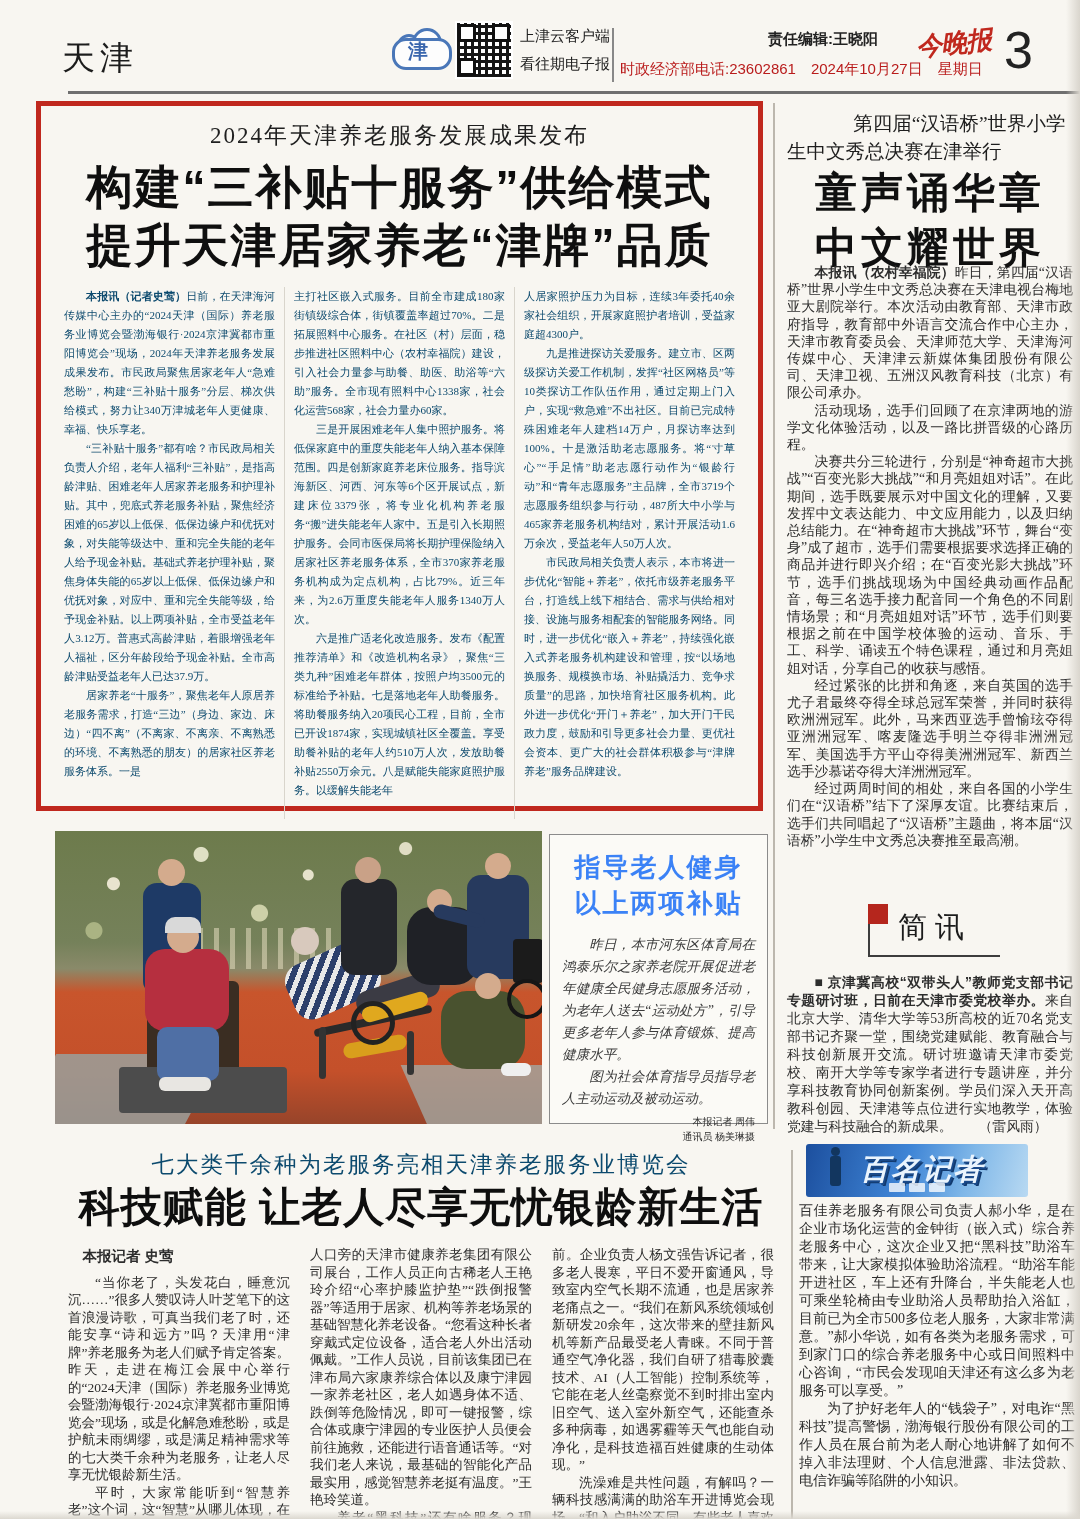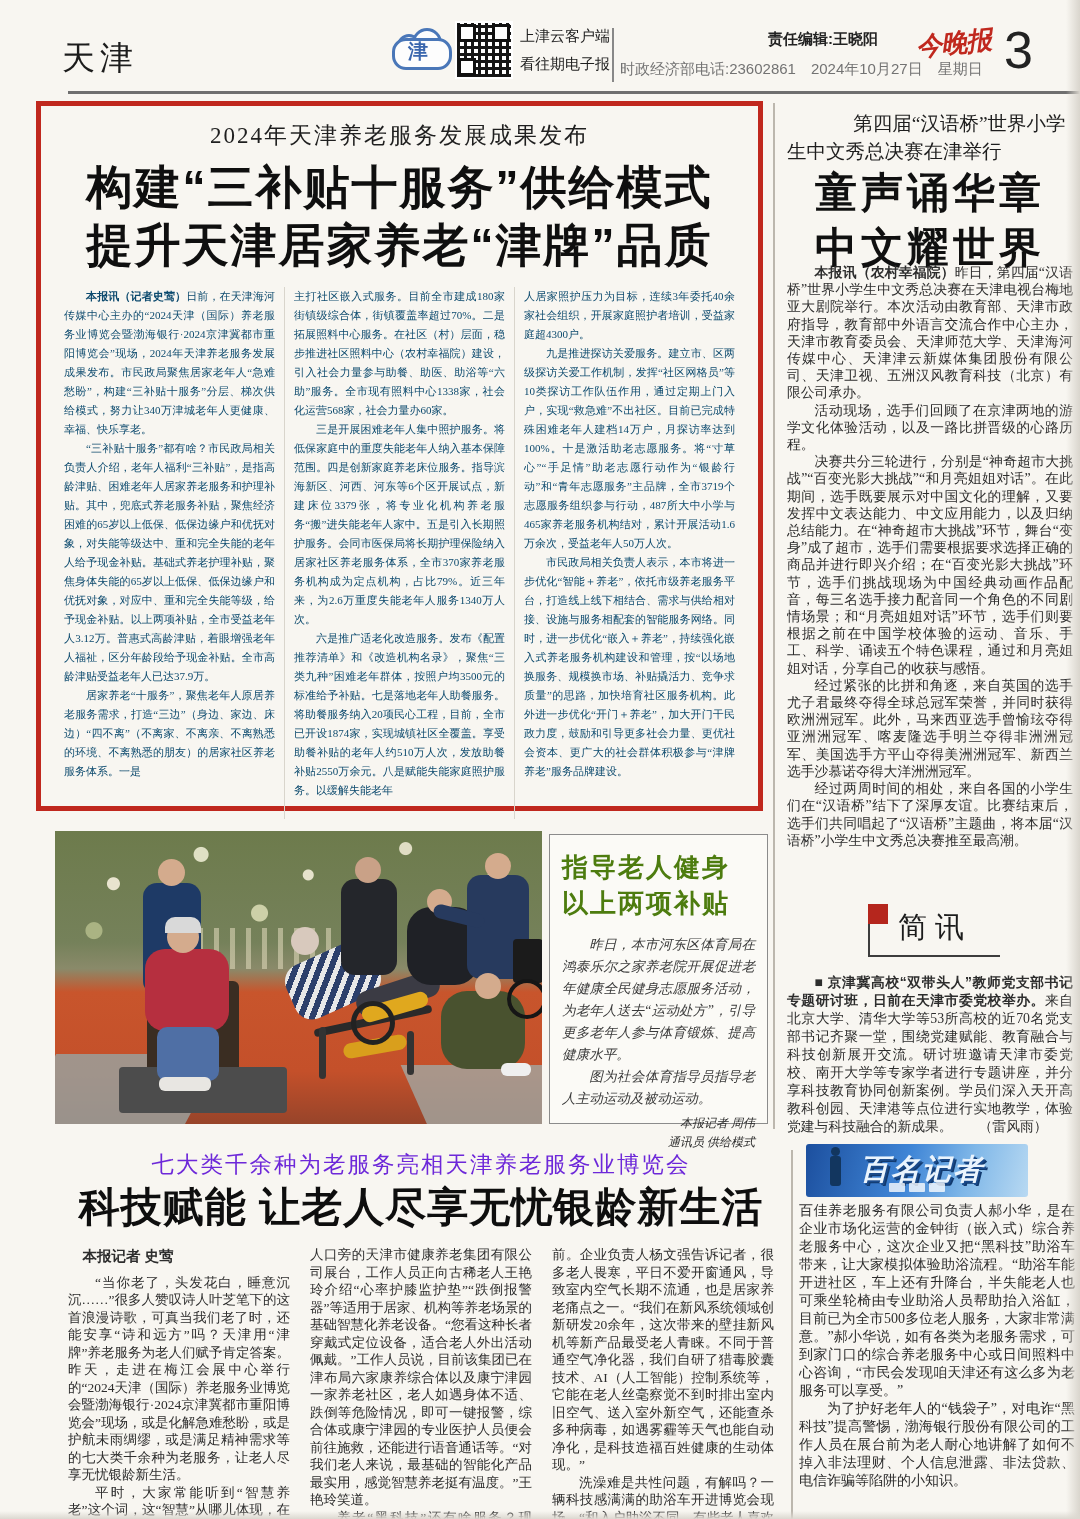--- a/index.html
+++ b/index.html
@@ -18,21 +18,21 @@
   .cloud-char { position:absolute; left:16px; top:10px; font-size:20px; font-weight:bold; color:#3a66ad; z-index:3; font-family:"Liberation Sans",sans-serif; }
   .qr { position:relative; width:54px; height:54px; background-color:#fff;
         background-image:repeating-linear-gradient(0deg,#161616 0 3px,transparent 3px 7px),
                          repeating-linear-gradient(90deg,#161616 0 3px,transparent 3px 7px);
         outline:2px solid #fff; }
   .qr-f { position:absolute; width:12px; height:12px; border:3px solid #111; background:#fff; }
   .qf1 { left:1px; top:1px; } .qf2 { right:1px; top:1px; } .qf3 { left:1px; bottom:1px; }
   .qr-cap { font-size:15px; line-height:1.85; color:#1e1e1e; font-family:"Liberation Sans",sans-serif; white-space:nowrap; }
   .hdr-vline { left:612px; top:28px; width:1.5px; height:54px; background:#888; }
   .hdr-editor { left:768px; top:30px; font-size:15px; font-weight:bold; color:#222; font-family:"Liberation Sans",sans-serif; }
-  .hdr-phone { left:620px; top:60px; font-size:15px; color:#737373; font-family:"Liberation Sans",sans-serif; white-space:nowrap; }
+  .hdr-phone { left:620px; top:60px; font-size:15px; color:#b91c1c; font-family:"Liberation Sans",sans-serif; white-space:nowrap; }
   .masthead { left:916px; top:26px; font-size:26px; color:#c0281e; font-weight:bold; font-style:italic; transform:rotate(-6deg); letter-spacing:-1px; }
   .pagenum { left:1004px; top:20px; font-size:52px; color:#222; font-family:"Liberation Sans",sans-serif; }
   .hrule { left:68px; top:91px; width:1012px; height:2.5px; background:#6f6f6f; }
 
   
   .red-box { left:36px; top:101px; width:727px; height:710px; border:5px solid #c0281e; padding:8px 14px 0; box-sizing:border-box; }
   .mk { text-align:center; font-size:23px; letter-spacing:2px; color:#1f1f1f; margin-top:6px; }
   .mh { text-align:center; font-family:"Liberation Sans","DejaVu Sans",sans-serif; font-weight:bold; font-size:46px; line-height:1.26; letter-spacing:2px; color:#0f0f0f; margin-top:8px; }
   .mcols { display:flex; margin-top:12px; height:532px; overflow:hidden; }
   .mcol { flex:1; padding:0 9px; font-size:11px; line-height:19px; color:#0c4a6e; }
@@ -75,27 +75,27 @@
   }
   .fence { position:absolute; left:26%; top:33%; width:34%; height:14%;
       background:repeating-linear-gradient(90deg, rgba(228,220,190,.55) 0 5px, transparent 5px 16px); }
   .pave1 { position:absolute; left:-4%; bottom:-2%; width:34%; height:26%; background:#9aa09c; transform:skewX(-28deg); opacity:.85; }
   .pave2 { position:absolute; right:-4%; bottom:-2%; width:30%; height:22%; background:#a2a8a2; transform:skewX(24deg); opacity:.8; }
   .fig { position:absolute; border-radius:14px; }
   .head-c { position:absolute; border-radius:50%; background:#d4ab8d; }
 
   
   .cap { left:549px; top:834px; width:219px; height:290px; border:1.5px solid #8b8b8b; background:#fbfaf6; padding:14px 12px 8px; box-sizing:border-box; }
-  .cap-title { text-align:left; font-family:"Liberation Sans","DejaVu Sans",sans-serif; font-weight:bold; font-size:26px; line-height:1.4; color:#4d7c0f; letter-spacing:2px; }
+  .cap-title { text-align:center; font-family:"Liberation Sans","DejaVu Sans",sans-serif; font-weight:bold; font-size:26px; line-height:1.4; color:#3b82f6; letter-spacing:2px; }
   .cap-body { margin-top:12px; font-size:13.6px; line-height:1.62; font-style:italic; color:#3a3a3a; }
   .cap-body p { margin:0; text-indent:2em; text-align:justify; }
-  .cap-credits { margin-top:4px; text-align:right; font-size:12px; font-style:italic; line-height:1.55; color:#2e2e2e; }
-
-  
-  .bt-kicker { left:58px; top:1149px; width:726px; text-align:center; font-size:22.5px; letter-spacing:2px; color:#6d28d9; }
+  .cap-credits { margin-top:4px; text-align:right; font-size:10px; line-height:1.55; color:#2e2e2e; }
+
+  
+  .bt-kicker { left:58px; top:1149px; width:726px; text-align:center; font-size:22.5px; letter-spacing:2px; color:#0c4a6e; }
   .bt-head { left:58px; top:1180px; width:726px; text-align:center; font-family:"Liberation Sans","DejaVu Sans",sans-serif; font-weight:bold; font-size:41px; letter-spacing:1px; color:#0e0e0e; }
   .bt-cols { left:58px; top:1246px; width:726px; height:273px; display:flex; overflow:hidden; }
   .bt-col { flex:1; padding:0 10px; font-size:13.5px; line-height:17.5px; color:#2d2d2d; }
   .bt-col p { margin:0; text-indent:2em; text-align:justify; }
   .bt-col p.noindent { text-indent:0; }
   .bt-byline { font-weight:bold; font-family:"Liberation Sans",sans-serif; font-size:14.5px; margin:2px 0 8px; text-indent:1em; }
 
   
   .vrule2 { left:791px; top:1150px; width:1.5px; height:369px; background:#bcb7ae; }
   .banner { left:806px; top:1144px; width:222px; height:53px; border-radius:3px; overflow:hidden;
@@ -250,21 +250,21 @@
     <div class="cap-title">
       <div>指导老人健身</div>
       <div>以上两项补贴</div>
     </div>
     <div class="cap-body">
       <p>昨日，本市河东区体育局在鸿泰乐尔之家养老院开展促进老年健康全民健身志愿服务活动，为老年人送去“运动处方”，引导更多老年人参与体育锻炼、提高健康水平。</p>
       <p>图为社会体育指导员指导老人主动运动及被动运动。</p>
     </div>
     <div class="cap-credits">
       <div>本报记者 周伟</div>
-      <div>通讯员 供给模式</div>
+      <div>通讯员 杨美琳摄</div>
     </div>
   </aside>
 
   <div class="abs bt-kicker">七大类千余种为老服务亮相天津养老服务业博览会</div>
   <div class="abs bt-head">科技赋能 让老人尽享无忧银龄新生活</div>
 
   <div class="abs bt-cols">
     <div class="bt-col">
       <div class="bt-byline">本报记者 史莺</div>
       <p>“当你老了，头发花白，睡意沉沉……”很多人赞叹诗人叶芝笔下的这首浪漫诗歌，可真当我们老了时，还能安享“诗和远方”吗？天津用“津牌”养老服务为老人们赋予肯定答案。昨天，走进在梅江会展中心举行的“2024天津（国际）养老服务业博览会暨渤海银行·2024京津冀都市重阳博览会”现场，或是化解急难愁盼，或是护航未雨绸缪，或是满足精神需求等的七大类千余种为老服务，让老人尽享无忧银龄新生活。</p>

